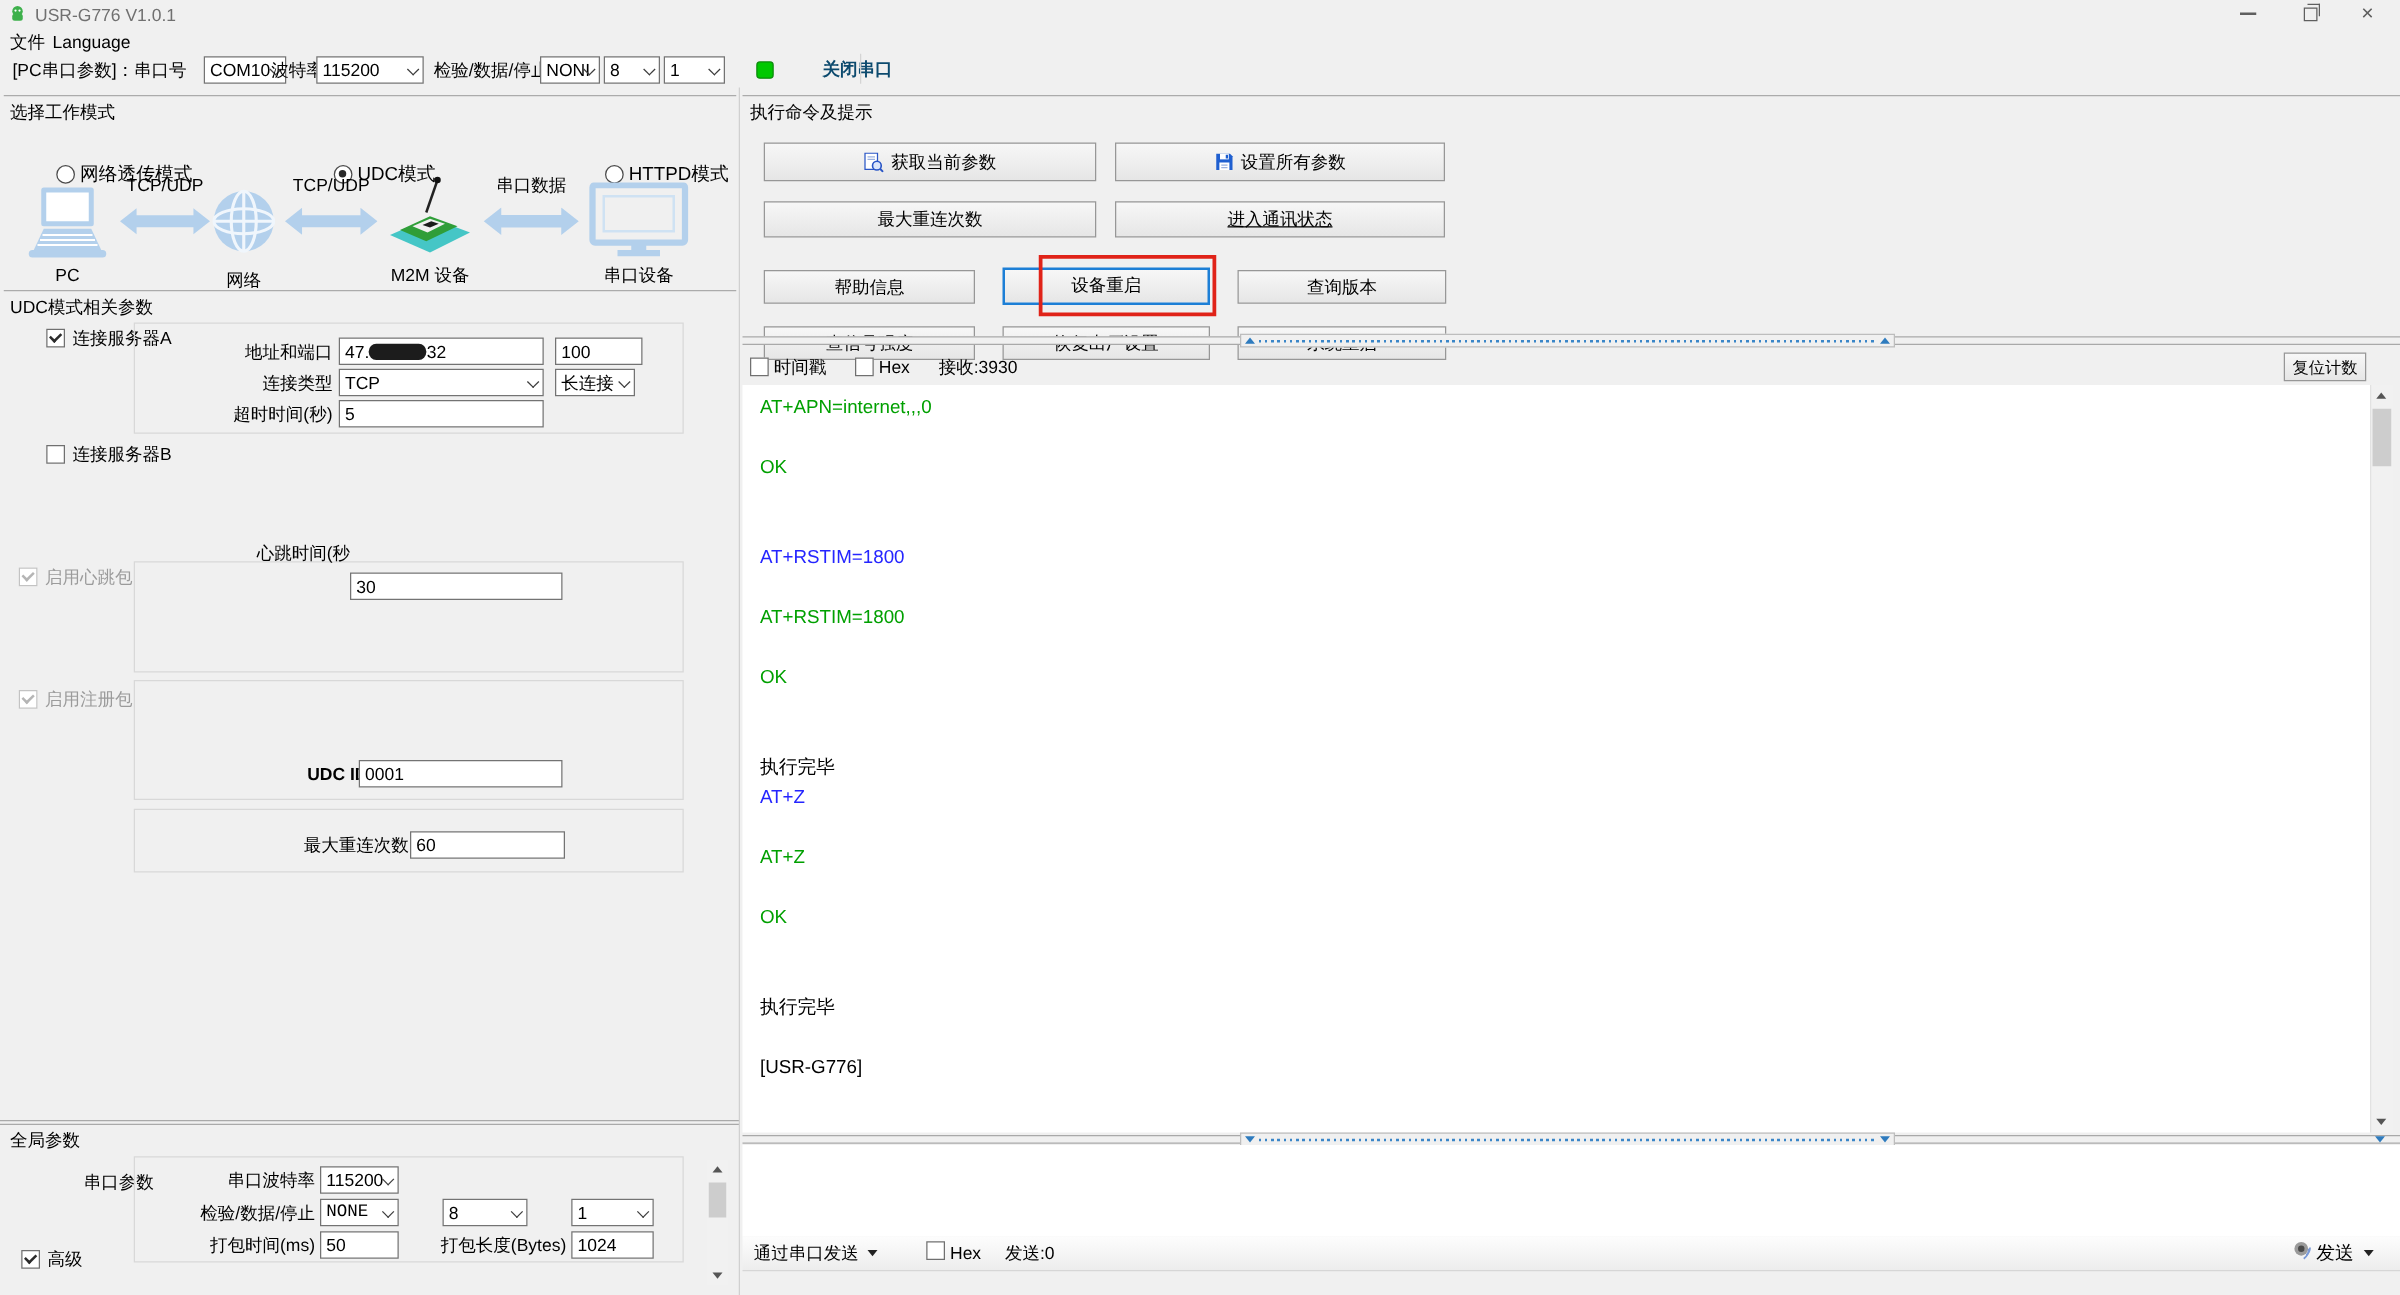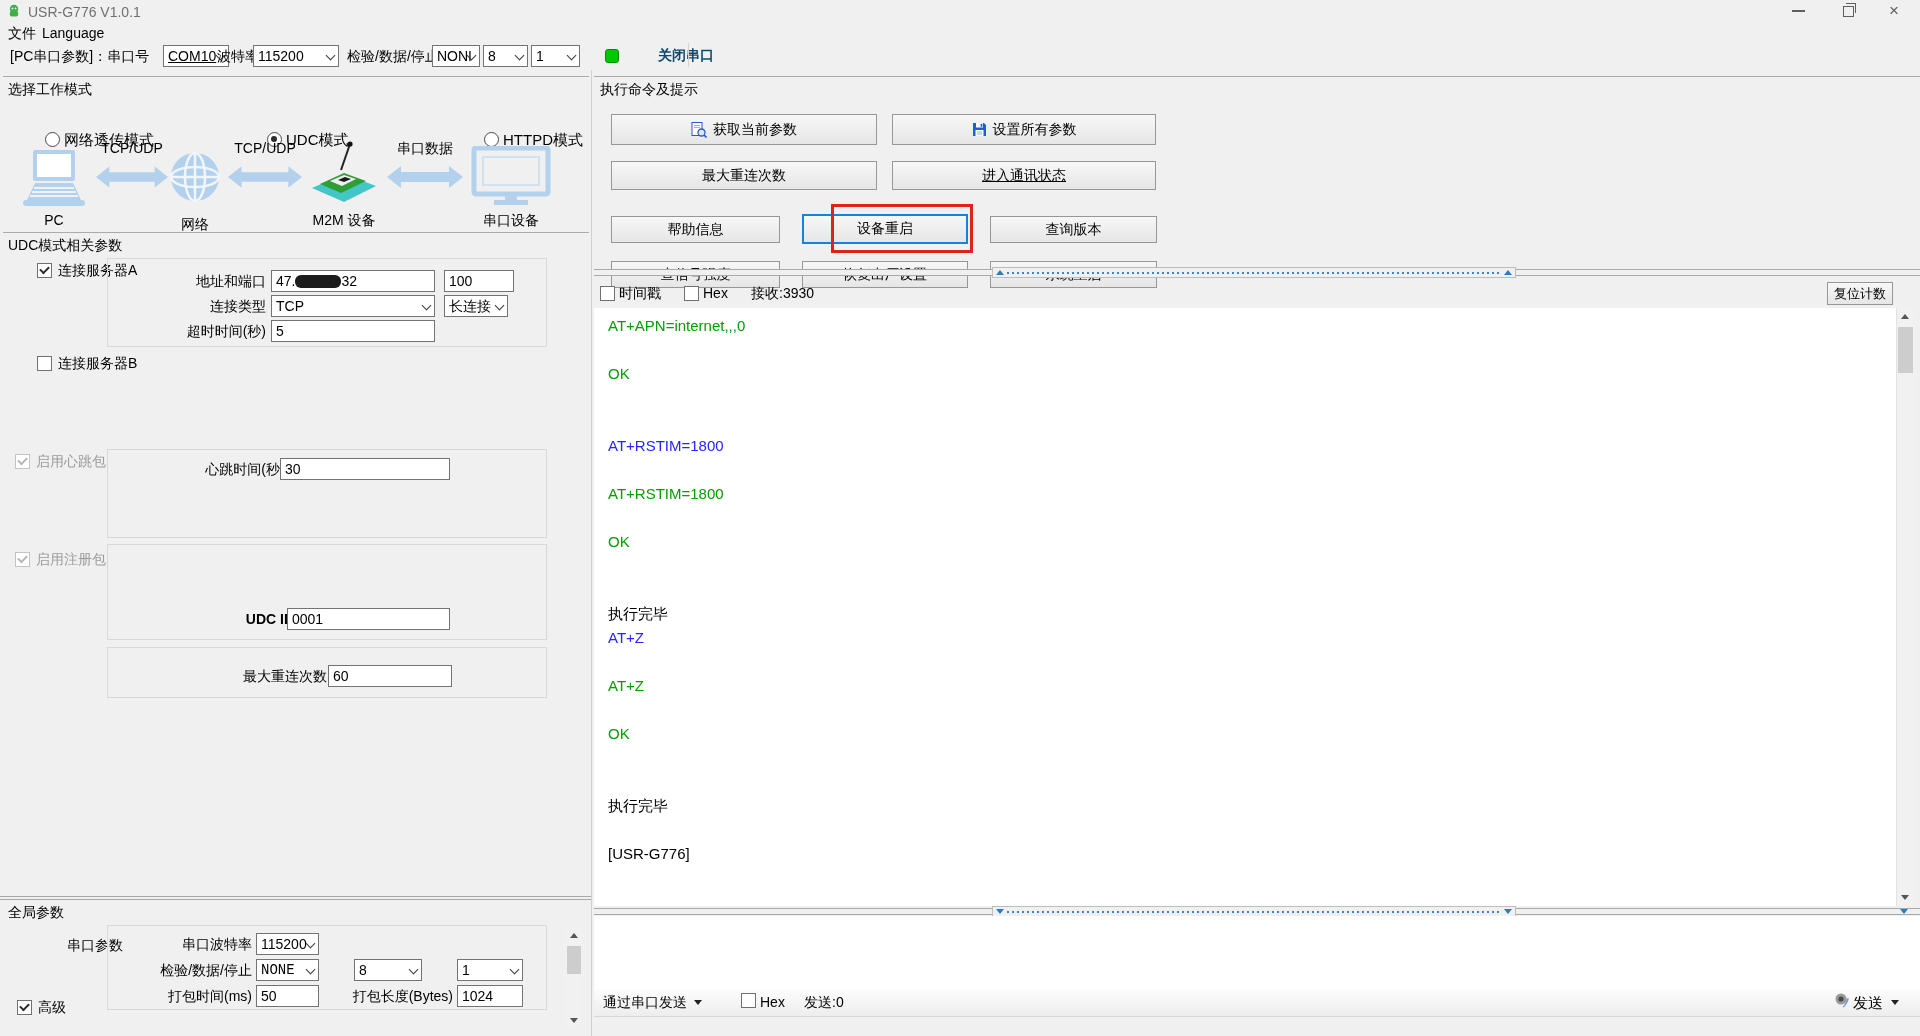--- a/index.html
+++ b/index.html
@@ -65,21 +65,21 @@
   <span class="wctl" style="left:1889px;top:3px;font-size:17px;">×</span>
 </div>
 
 <div class="abs" style="left:0;top:23px;width:1920px;height:20px;">
   <span class="lbl" style="left:8px;top:2px;">文件</span>
   <span class="lbl" style="left:42px;top:2px;">Language</span>
 </div>
 
 <div class="abs" style="left:0;top:43px;width:1920px;height:26px;">
   <span class="lbl" style="left:10px;top:5px;">[PC串口参数]：串口号</span>
-  <div class="combo" style="left:163px;top:2px;width:66px;text-decoration:underline;"><span>COM10</span><span class="chev"></span></div>
+  <div class="combo" style="left:163px;top:2px;width:66px;"><span>COM10</span><span class="chev"></span></div>
   <span class="lbl" style="left:217px;top:5px;">波特率</span>
   <div class="combo" style="left:253px;top:2px;width:86px;"><span>115200</span><span class="chev"></span></div>
   <span class="lbl" style="left:347px;top:5px;">检验/数据/停止</span>
   <div class="combo" style="left:432px;top:2px;width:48px;padding-right:13px;"><span>NONI</span><span class="chev"></span></div>
   <div class="combo" style="left:483px;top:2px;width:45px;"><span>8</span><span class="chev"></span></div>
   <div class="combo" style="left:531px;top:2px;width:49px;"><span>1</span><span class="chev"></span></div>
   <span class="abs" style="left:605px;top:6px;width:12px;height:12px;background:#00c800;border:1px solid #0a8a0a;border-radius:3px;"></span>
   <span class="lbl" style="left:623px;top:4px;font-size:14px;font-weight:bold;color:#0c4a6e;margin-left:35px;">关闭串口</span>
   <span class="abs" style="left:688px;top:0;width:1px;height:24px;background:#d4d4d4;"></span>
 </div>
@@ -181,21 +181,21 @@
 <div class="combo" style="left:444px;top:295px;width:64px;padding-right:13px;"><span>长连接</span><span class="chev"></span></div>
 <span class="lbl r" style="left:160px;top:323px;width:106px;">超时时间(秒)</span>
 <div class="tb" style="left:271px;top:320px;width:164px;"><span>5</span></div>
 
 <span class="cb" style="left:37px;top:356px;"></span>
 <span class="lbl" style="left:58px;top:355px;">连接服务器B</span>
 
 <span class="cb checked dis" style="left:15px;top:454px;"></span>
 <span class="lbl dis" style="left:36px;top:453px;">启用心跳包</span>
 <div class="panel" style="left:107px;top:449px;width:440px;height:89px;"></div>
-<span class="lbl r" style="left:190px;top:461px;width:90px;">心跳时间(秒</span>
+<span class="lbl r" style="left:190px;top:434px;width:90px;">心跳时间(秒</span>
 <div class="tb" style="left:280px;top:458px;width:170px;"><span>30</span></div>
 
 <span class="cb checked dis" style="left:15px;top:552px;"></span>
 <span class="lbl dis" style="left:36px;top:551px;">启用注册包</span>
 <div class="panel" style="left:107px;top:544px;width:440px;height:96px;"></div>
 <span class="lbl r" style="left:224px;top:611px;width:70px;font-weight:bold;">UDC ID</span>
 <div class="tb" style="left:287px;top:608px;width:163px;"><span>0001</span></div>
 
 <div class="panel" style="left:107px;top:647px;width:440px;height:51px;"></div>
 <span class="lbl r" style="left:227px;top:668px;width:100px;">最大重连次数</span>

